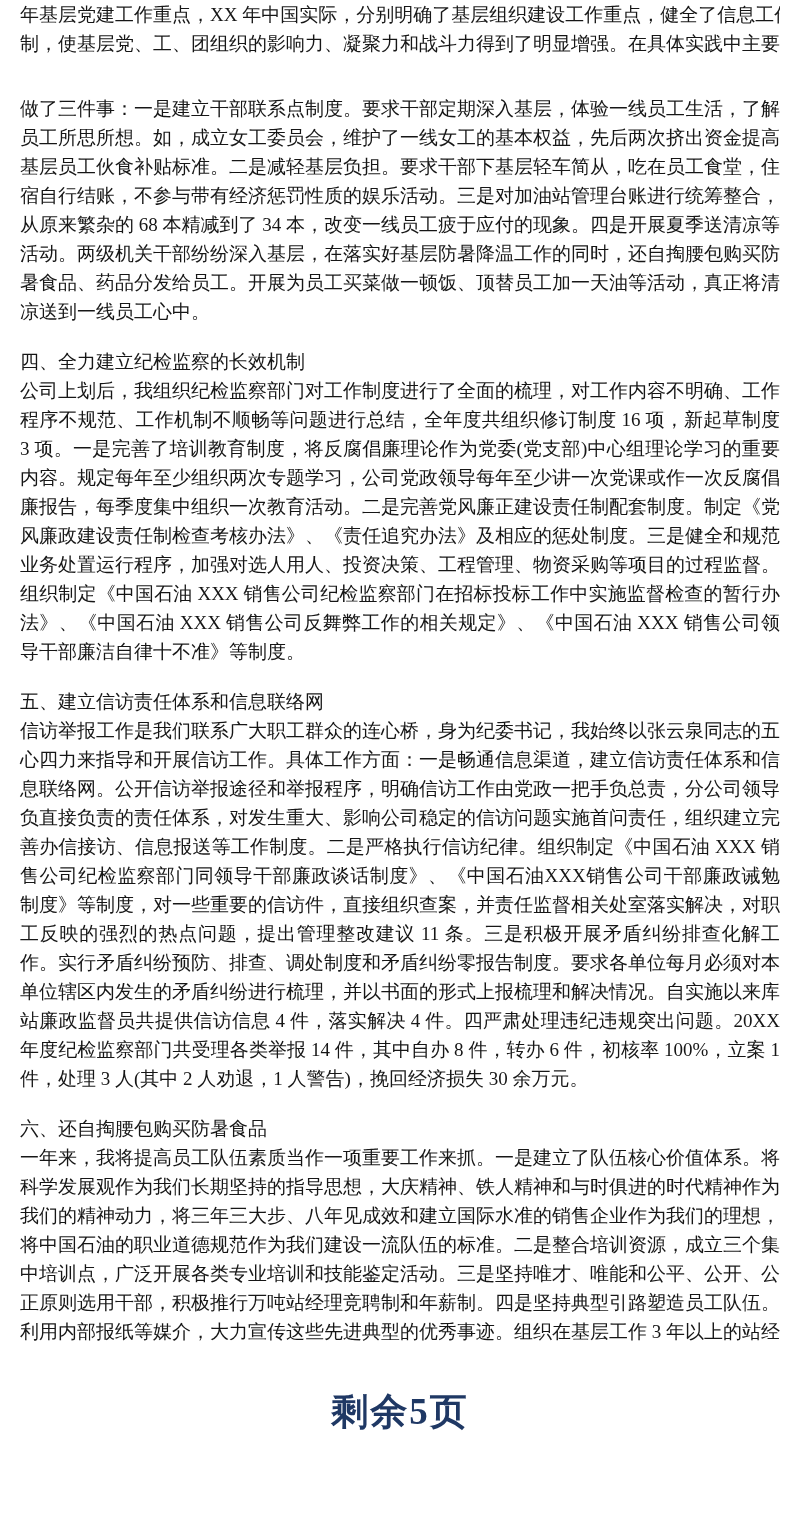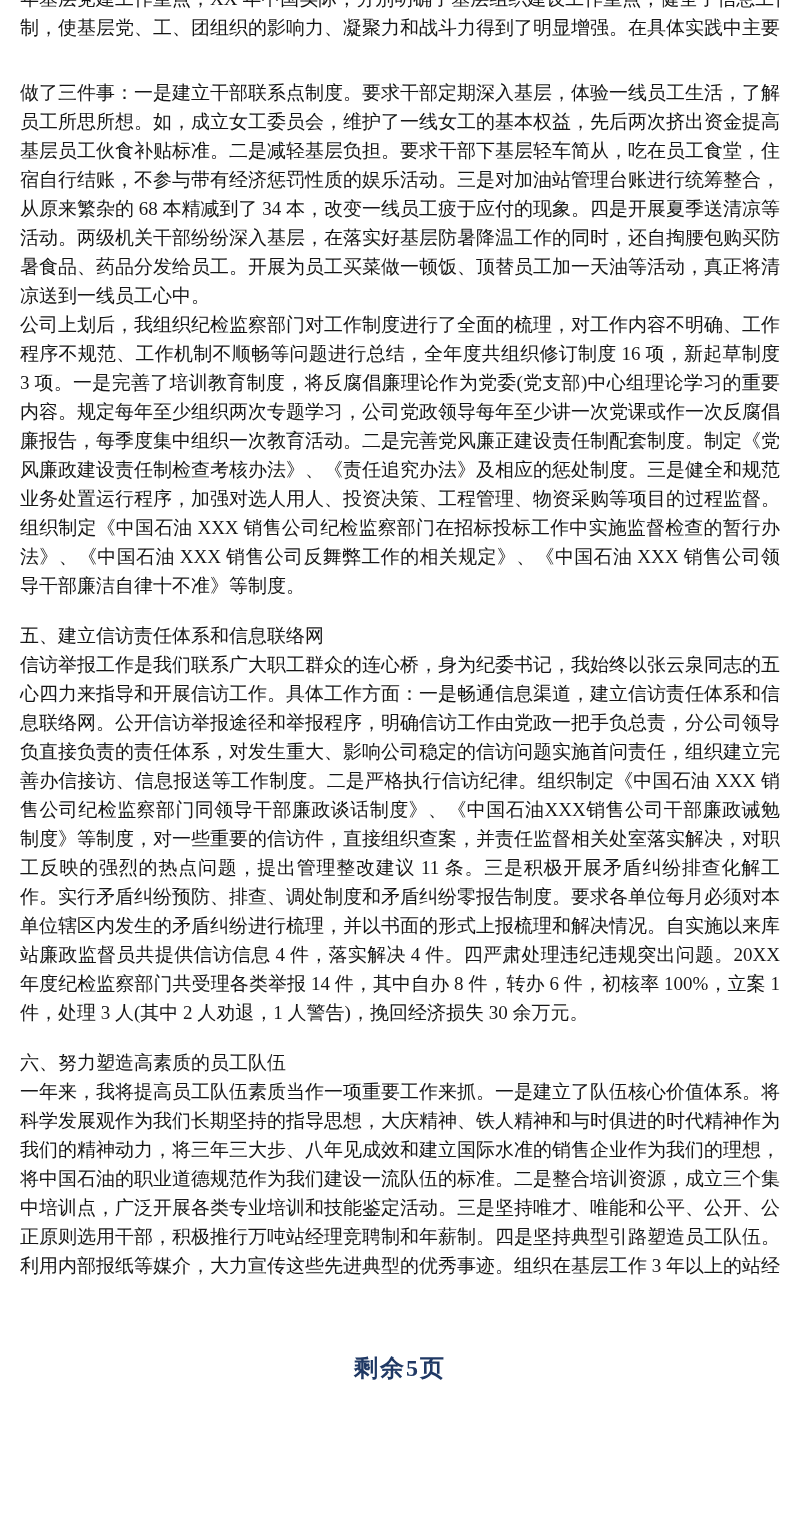--- a/index.html
+++ b/index.html
@@ -5,21 +5,21 @@
   * { margin: 0; padding: 0; box-sizing: border-box; }
   html, body { background: #ffffff; }
   body {
     width: 800px;
     height: 1526px;
     overflow: hidden;
     font-family: "Liberation Serif", "DejaVu Serif", serif;
     color: #161616;
   }
   .page {
-    padding: 0 20px;
+    padding: 16px 20px;
     overflow: hidden;
   }
   .body-para, .carry-line {
     font-size: 19px;
     line-height: 29px;
     text-align: justify;
     word-break: break-all;
   }
   .clip-top {
     margin-top: -16px; 
@@ -27,48 +27,49 @@
     overflow: hidden;
   }
   .para-gap { height: 36px; }
   .sec-heading {
     font-size: 19px;
     line-height: 29px;
     font-weight: 400;
     margin-top: 21px;
   }
   .footer {
-    margin-top: 72px;
+    margin-top: 41px;
     display: flex;
     justify-content: center;
     align-items: baseline;
     gap: 52px;
-    font-size: 24px;
+    font-size: 37px;
     font-weight: 700;
     letter-spacing: 2px;
   }
 </style>
 </head>
 <body>
 
 <div class="page">
 
   <p class="carry-line clip-top">年基层党建工作重点，XX 年中国实际，分别明确了基层组织建设工作重点，健全了信息工作机</p>
 
   <p class="carry-line">制，使基层党、工、团组织的影响力、凝聚力和战斗力得到了明显增强。在具体实践中主要</p>
 
   <div class="para-gap"></div>
 
   <p class="body-para">做了三件事：一是建立干部联系点制度。要求干部定期深入基层，体验一线员工生活，了解员工所思所想。如，成立女工委员会，维护了一线女工的基本权益，先后两次挤出资金提高基层员工伙食补贴标准。二是减轻基层负担。要求干部下基层轻车简从，吃在员工食堂，住宿自行结账，不参与带有经济惩罚性质的娱乐活动。三是对加油站管理台账进行统筹整合，从原来繁杂的 68 本精减到了 34 本，改变一线员工疲于应付的现象。四是开展夏季送清凉等活动。两级机关干部纷纷深入基层，在落实好基层防暑降温工作的同时，还自掏腰包购买防暑食品、药品分发给员工。开展为员工买菜做一顿饭、顶替员工加一天油等活动，真正将清凉送到一线员工心中。</p>
 
+  <h2 class="sec-heading">四、全力建立纪检监察的长效机制</h2>
   <p class="body-para">公司上划后，我组织纪检监察部门对工作制度进行了全面的梳理，对工作内容不明确、工作程序不规范、工作机制不顺畅等问题进行总结，全年度共组织修订制度 16 项，新起草制度 3 项。一是完善了培训教育制度，将反腐倡廉理论作为党委(党支部)中心组理论学习的重要内容。规定每年至少组织两次专题学习，公司党政领导每年至少讲一次党课或作一次反腐倡廉报告，每季度集中组织一次教育活动。二是完善党风廉正建设责任制配套制度。制定《党风廉政建设责任制检查考核办法》、《责任追究办法》及相应的惩处制度。三是健全和规范业务处置运行程序，加强对选人用人、投资决策、工程管理、物资采购等项目的过程监督。组织制定《中国石油 XXX 销售公司纪检监察部门在招标投标工作中实施监督检查的暂行办法》、《中国石油 XXX 销售公司反舞弊工作的相关规定》、《中国石油 XXX 销售公司领导干部廉洁自律十不准》等制度。</p>
 
   <h2 class="sec-heading">五、建立信访责任体系和信息联络网</h2>
   <p class="body-para">信访举报工作是我们联系广大职工群众的连心桥，身为纪委书记，我始终以张云泉同志的五心四力来指导和开展信访工作。具体工作方面：一是畅通信息渠道，建立信访责任体系和信息联络网。公开信访举报途径和举报程序，明确信访工作由党政一把手负总责，分公司领导负直接负责的责任体系，对发生重大、影响公司稳定的信访问题实施首问责任，组织建立完善办信接访、信息报送等工作制度。二是严格执行信访纪律。组织制定《中国石油 XXX 销售公司纪检监察部门同领导干部廉政谈话制度》、《中国石油XXX销售公司干部廉政诫勉制度》等制度，对一些重要的信访件，直接组织查案，并责任监督相关处室落实解决，对职工反映的强烈的热点问题，提出管理整改建议 11 条。三是积极开展矛盾纠纷排查化解工作。实行矛盾纠纷预防、排查、调处制度和矛盾纠纷零报告制度。要求各单位每月必须对本单位辖区内发生的矛盾纠纷进行梳理，并以书面的形式上报梳理和解决情况。自实施以来库站廉政监督员共提供信访信息 4 件，落实解决 4 件。四严肃处理违纪违规突出问题。20XX 年度纪检监察部门共受理各类举报 14 件，其中自办 8 件，转办 6 件，初核率 100%，立案 1 件，处理 3 人(其中 2 人劝退，1 人警告)，挽回经济损失 30 余万元。</p>
 
-  <h2 class="sec-heading">六、努力塑造高素质的员工队伍</h2>
+  <h2 class="sec-heading">六、还自掏腰包购买防暑食品</h2>
   <p class="body-para">一年来，我将提高员工队伍素质当作一项重要工作来抓。一是建立了队伍核心价值体系。将科学发展观作为我们长期坚持的指导思想，大庆精神、铁人精神和与时俱进的时代精神作为我们的精神动力，将三年三大步、八年见成效和建立国际水准的销售企业作为我们的理想，将中国石油的职业道德规范作为我们建设一流队伍的标准。二是整合培训资源，成立三个集中培训点，广泛开展各类专业培训和技能鉴定活动。三是坚持唯才、唯能和公平、公开、公正原则选用干部，积极推行万吨站经理竞聘制和年薪制。四是坚持典型引路塑造员工队伍。利用内部报纸等媒介，大力宣传这些先进典型的优秀事迹。组织在基层工作 3 年以上的站经</p>
 
   <div class="footer" style="color: rgb(31, 56, 100);">
     <span>剩余5页</span>
   </div>
 
 </div>
 
 </body></html>

